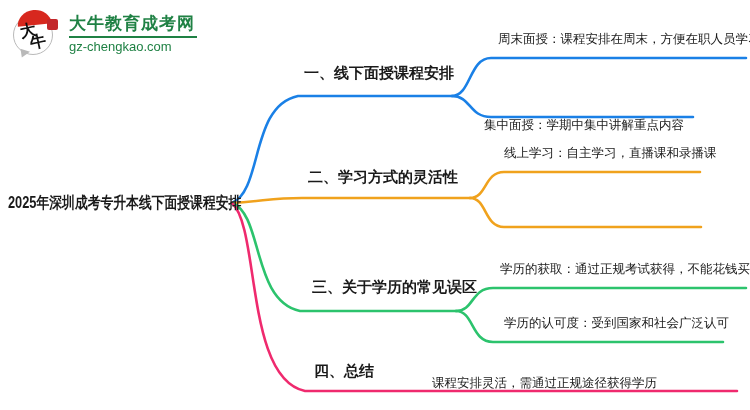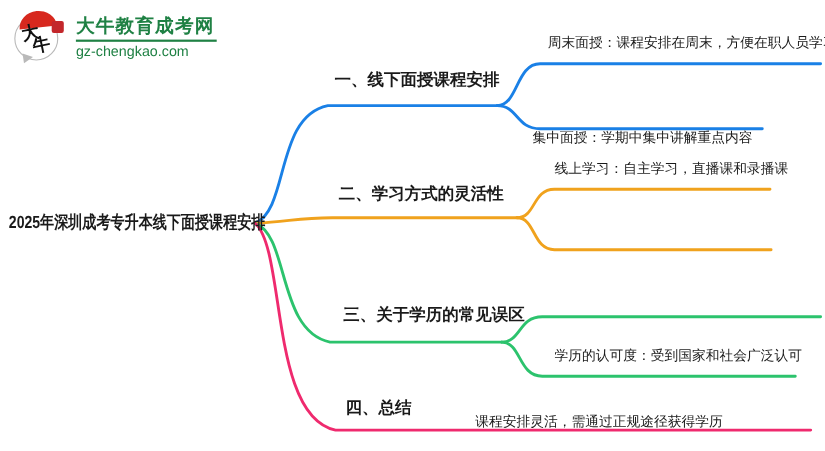--- a/index.html
+++ b/index.html
@@ -98,18 +98,19 @@
   <div class="node root-label" style="left:8px;top:192px;">2025年深圳成考专升本线下面授课程安排</div>
 
   <div class="node branch-label" style="left:304px;top:63px;">一、线下面授课程安排</div>
   <div class="node leaf-label" style="left:498px;top:31px;">周末面授：课程安排在周末，方便在职人员学习</div>
   <div class="node leaf-label" style="left:484px;top:89px;margin-top:28px;">集中面授：学期中集中讲解重点内容</div>
 
   <div class="node branch-label" style="left:308px;top:167px;">二、学习方式的灵活性</div>
   <div class="node leaf-label" style="left:504px;top:145px;">线上学习：自主学习，直播课和录播课</div>
 
   <div class="node branch-label" style="left:312px;top:277px;">三、关于学历的常见误区</div>
+  <div class="node leaf-label" style="left:500px;top:261px;">学历的获取：通过正规考试获得，不能花钱买</div>
   <div class="node leaf-label" style="left:504px;top:315px;">学历的认可度：受到国家和社会广泛认可</div>
 
   <div class="node branch-label" style="left:314px;top:361px;">四、总结</div>
   <div class="node leaf-label" style="left:432px;top:363px;margin-top:12px;">课程安排灵活，需通过正规途径获得学历</div>
 
 </div>
 
 </body></html>

